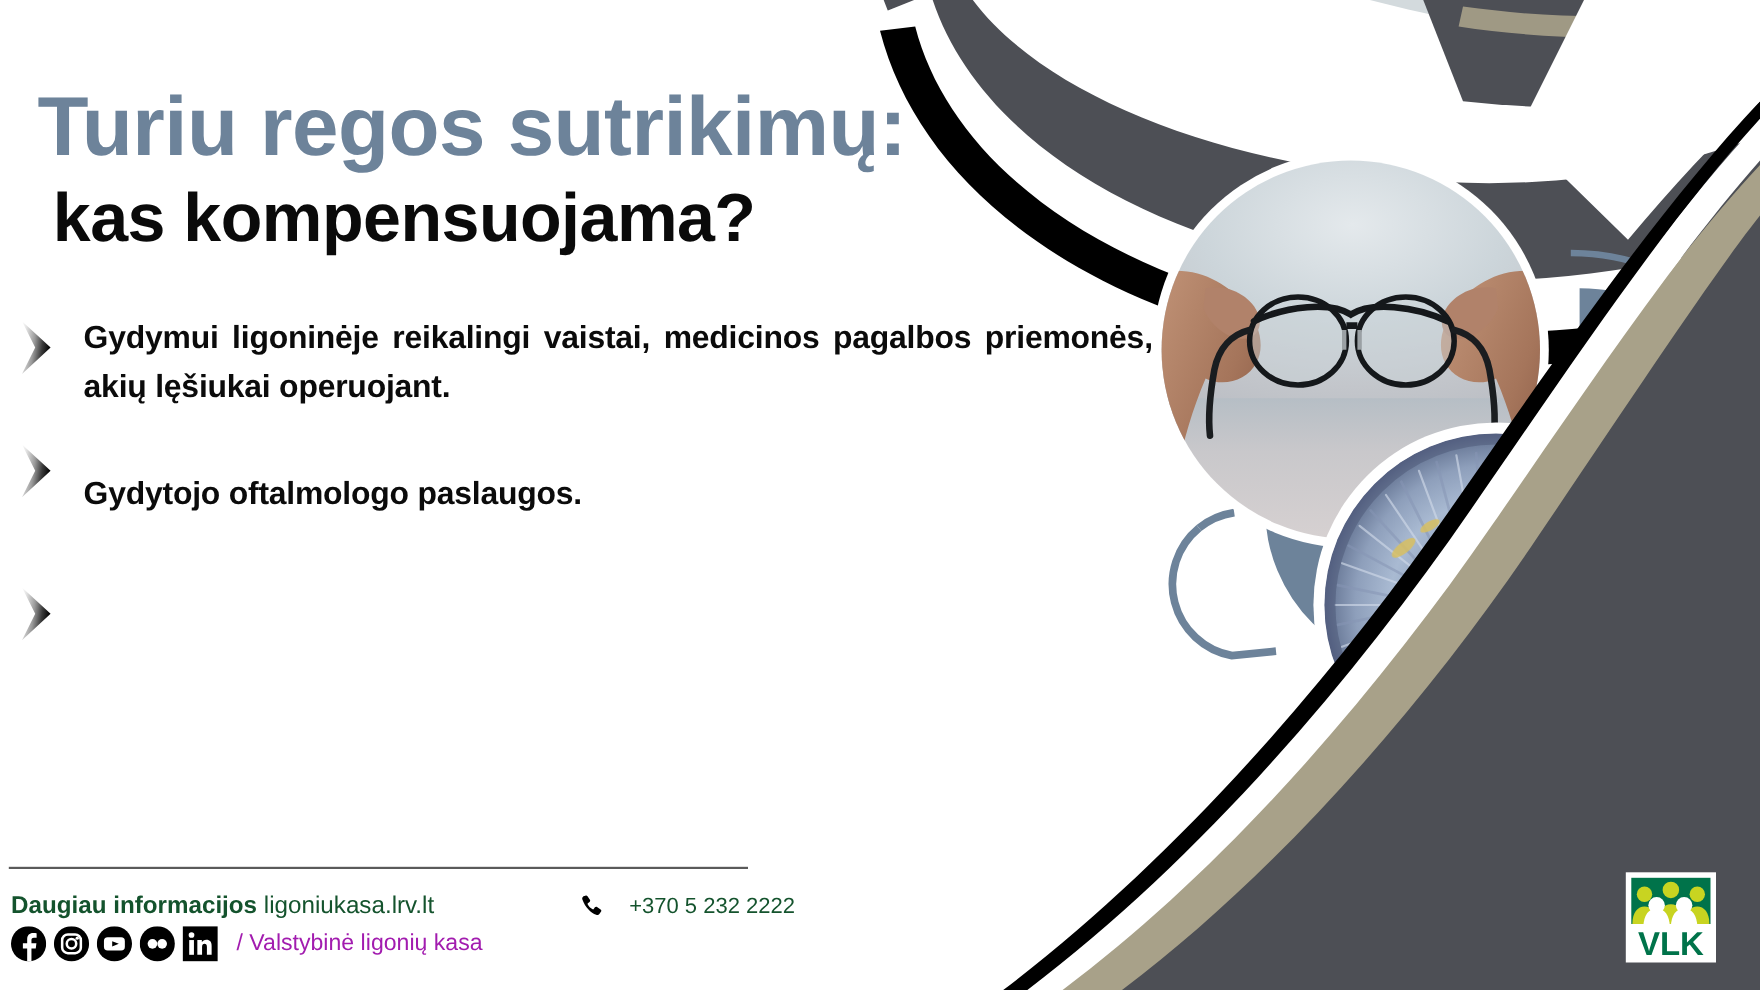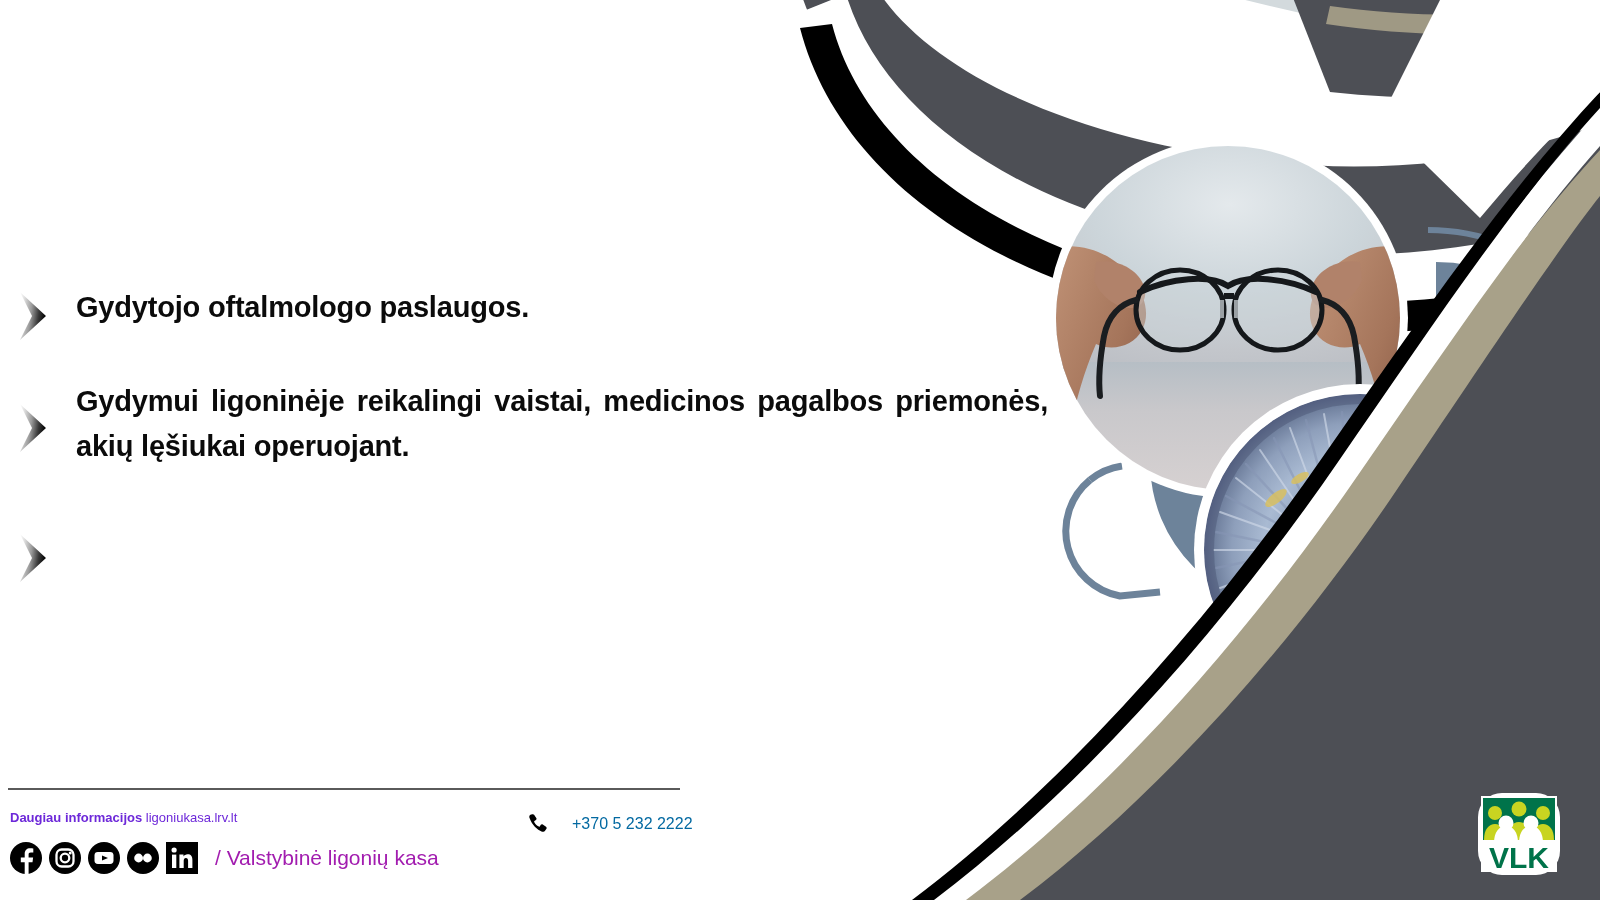--- a/index.html
+++ b/index.html
@@ -65,44 +65,43 @@
   .bullet.b2 .chev{margin-top:52px;}
   .bullet.single .btext{text-align:left;}
 
   
   .footer{position:absolute;left:0;top:780px;width:1600px;height:120px;}
   .footer .rule{
     position:absolute;left:8px;top:8px;width:672px;height:2px;background:#5a5a5a;
   }
   .f-info{
     position:absolute;left:10px;top:30px;
-    font-size:13px;color:#6d28d9;white-space:nowrap;
+    font-size:22px;color:#14532d;white-space:nowrap;
   }
   .f-info b{font-weight:bold;}
   .f-info span.url{font-weight:normal;}
   .f-social{
     position:absolute;left:10px;top:62px;
     display:flex;align-items:center;gap:7px;
   }
   .f-social .sname{
     font-size:21px;color:#a21caf;margin-left:10px;white-space:nowrap;font-weight:normal;
   }
   .f-contact{position:absolute;left:520px;top:22px;}
   .f-row{display:flex;align-items:center;height:44px;}
   .f-row .ico{width:36px;height:30px;margin-right:16px;display:flex;align-items:center;justify-content:center;}
-  .f-row .ctext{font-size:16px;color:#0369a1;white-space:nowrap;}
+  .f-row .ctext{font-size:20px;color:#14532d;white-space:nowrap;}
 
   
   .vlk{
     position:absolute;left:1478px;top:793px;
     width:82px;height:82px;
     background:#ffffff;
     padding:3px;
     box-sizing:border-box;
-    border-radius:24px;
   }
 </style>
 </head>
 <body>
 
 <div class="slide">
 
   <svg class="deco" viewBox="0 0 1600 900" width="1600" height="900" xmlns="http://www.w3.org/2000/svg">
     <defs>
 
@@ -343,31 +342,35 @@
       <path d="M 1600 0 L 1600 92 C 1560 126 1520 170 1480 218 L 1380 120 L 1440 0 Z" fill="#ffffff"></path>
     </g>
 
     <g>
       <path d="M 20 292 L 46 316 L 20 340 L 32 316 Z" fill="url(#chevGrad)"></path>
       <path d="M 20 404 L 46 428 L 20 452 L 32 428 Z" fill="url(#chevGrad)"></path>
       <path d="M 20 534 L 46 558 L 20 582 L 32 558 Z" fill="url(#chevGrad)"></path>
     </g>
   </svg>
 
+  <div class="headline">
+    <div class="l1">Turiu regos sutrikimų:</div>
+    <div class="l2">kas kompensuojama?</div>
+  </div>
 
   <div class="bullets">
+
+    <div class="bullet b2">
+      <div class="chev"></div>
+      <div class="btext">Gydymui ligoninėje reikalingi vaistai, medicinos pagalbos priemonės, akių lęšiukai operuojant.</div>
+    </div>
 
     <div class="bullet single">
       <div class="chev"></div>
       <div class="btext">Gydytojo oftalmologo paslaugos.</div>
-    </div>
-
-    <div class="bullet b2">
-      <div class="chev"></div>
-      <div class="btext">Gydymui ligoninėje reikalingi vaistai, medicinos pagalbos priemonės, akių lęšiukai operuojant.</div>
     </div>
 
     <div class="bullet single">
       <div class="chev"></div>
     </div>
 
   </div>
 
   <div class="footer">
     <div class="rule"></div>

